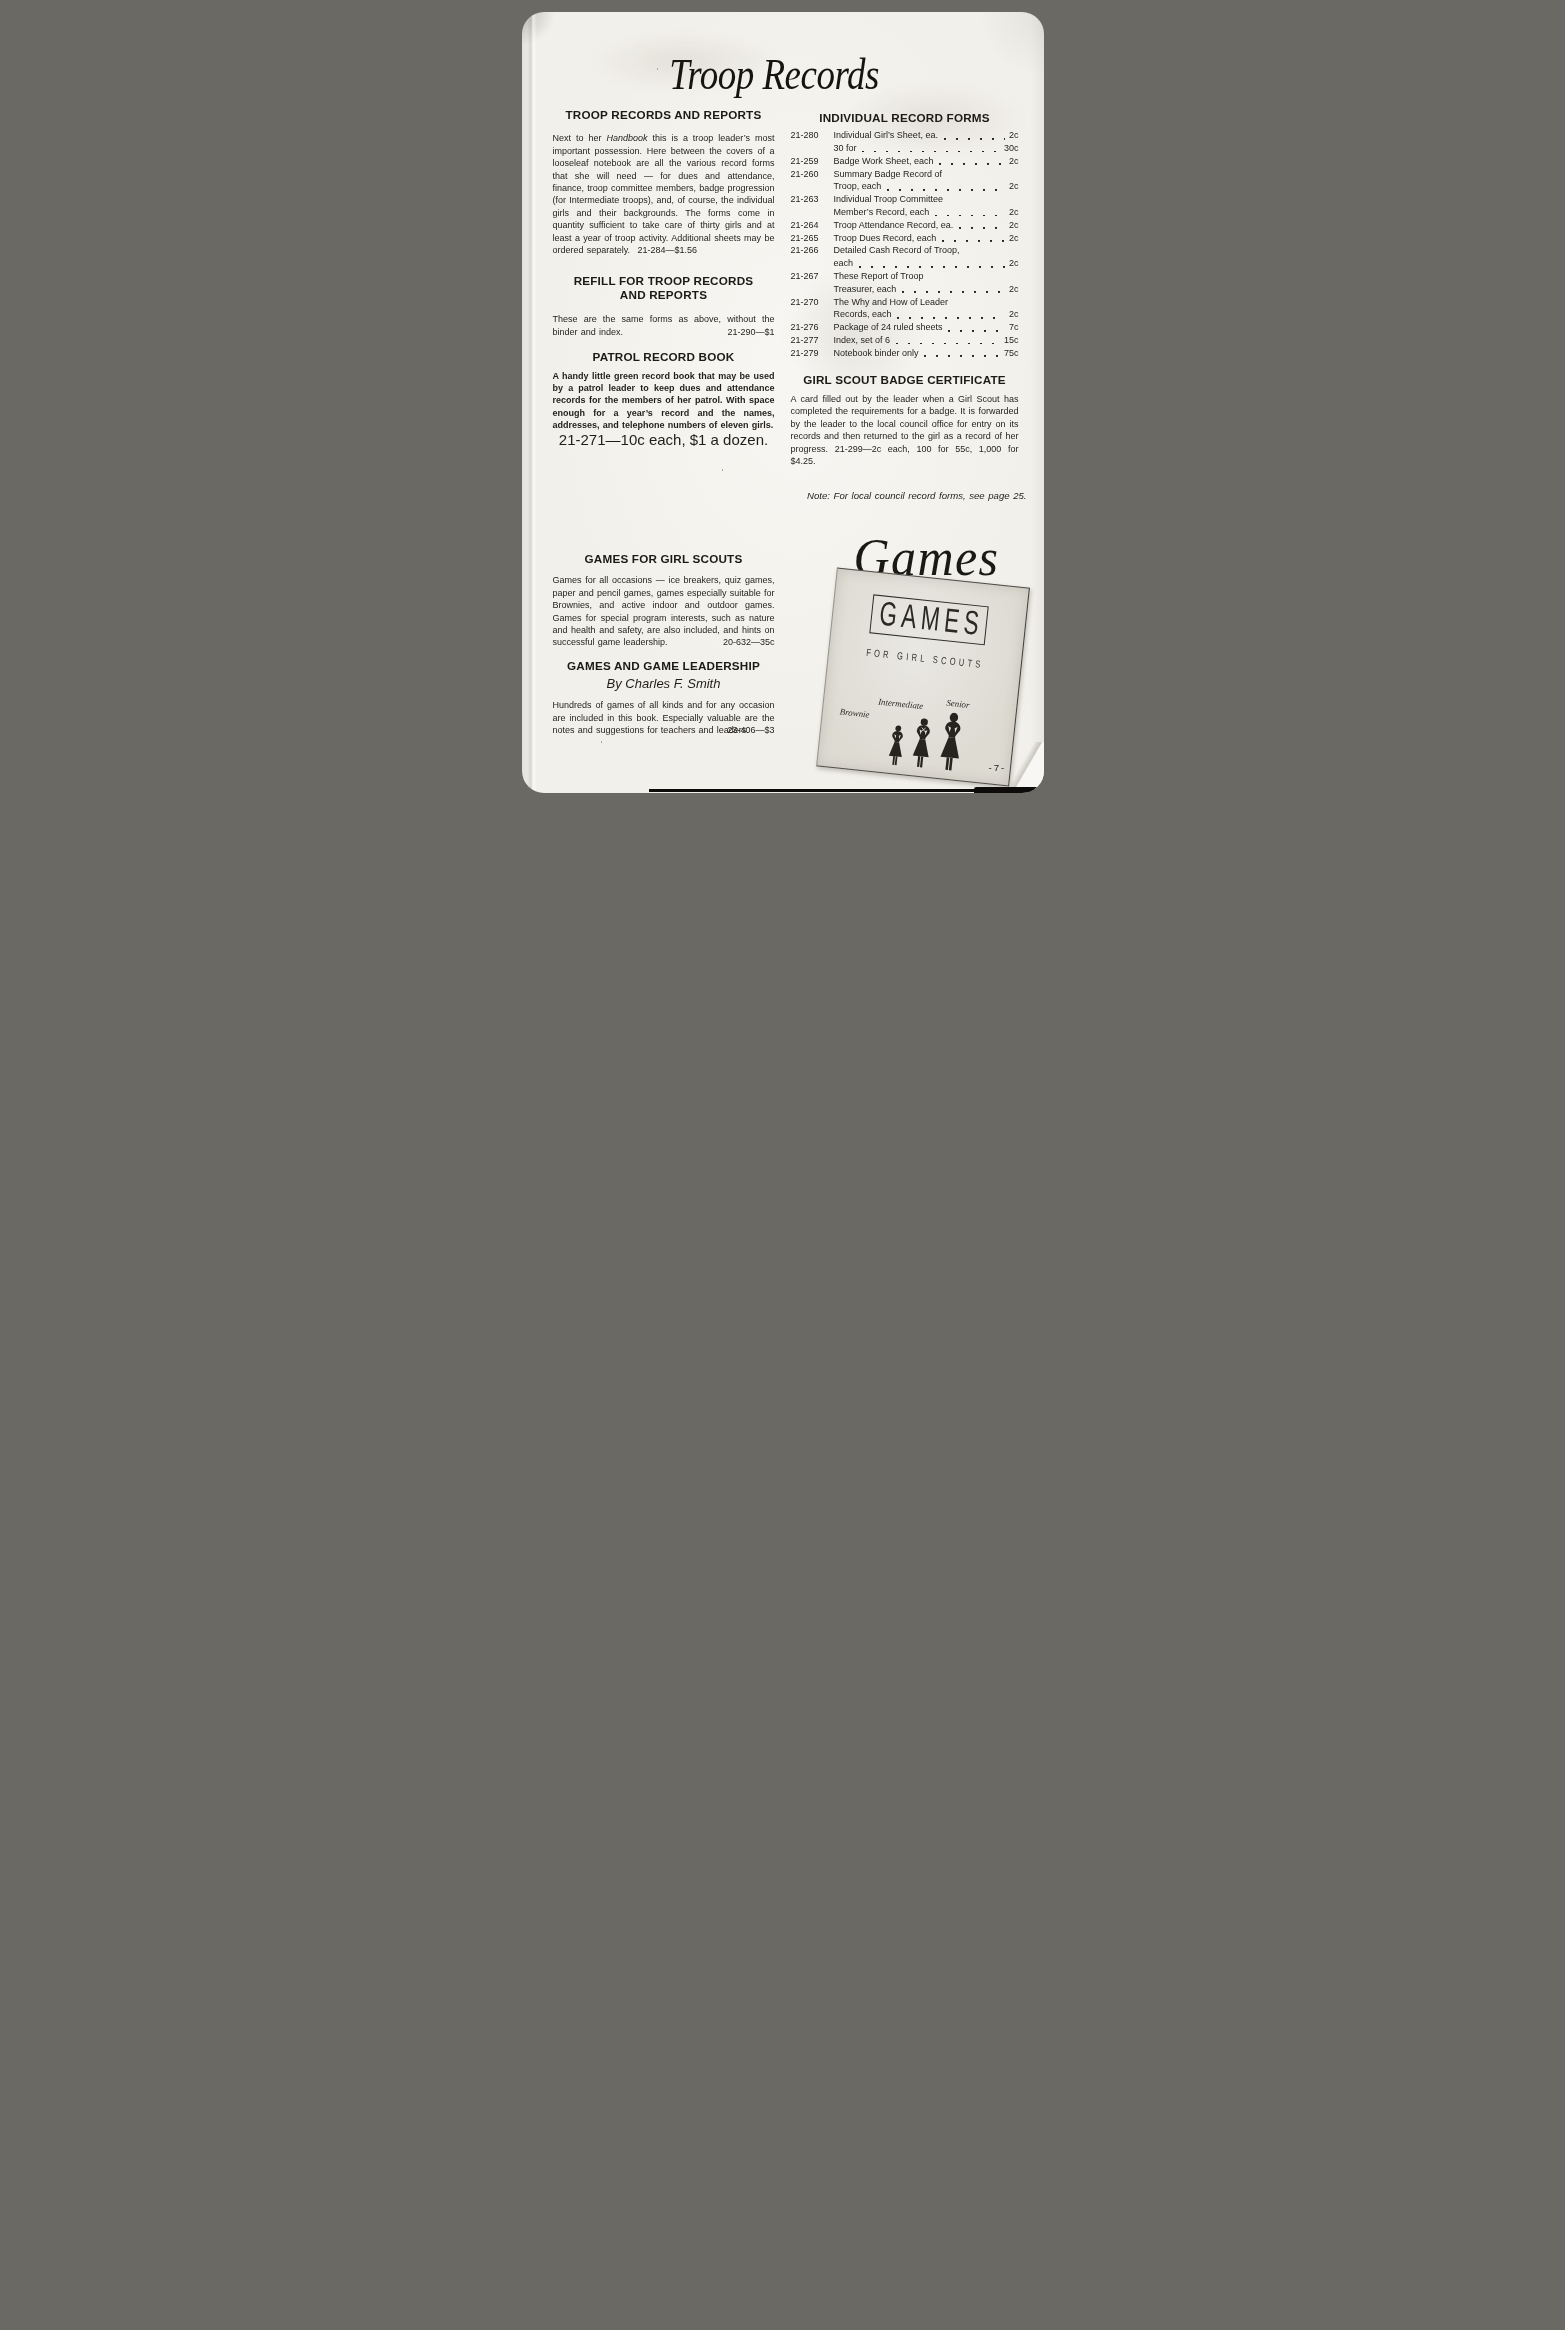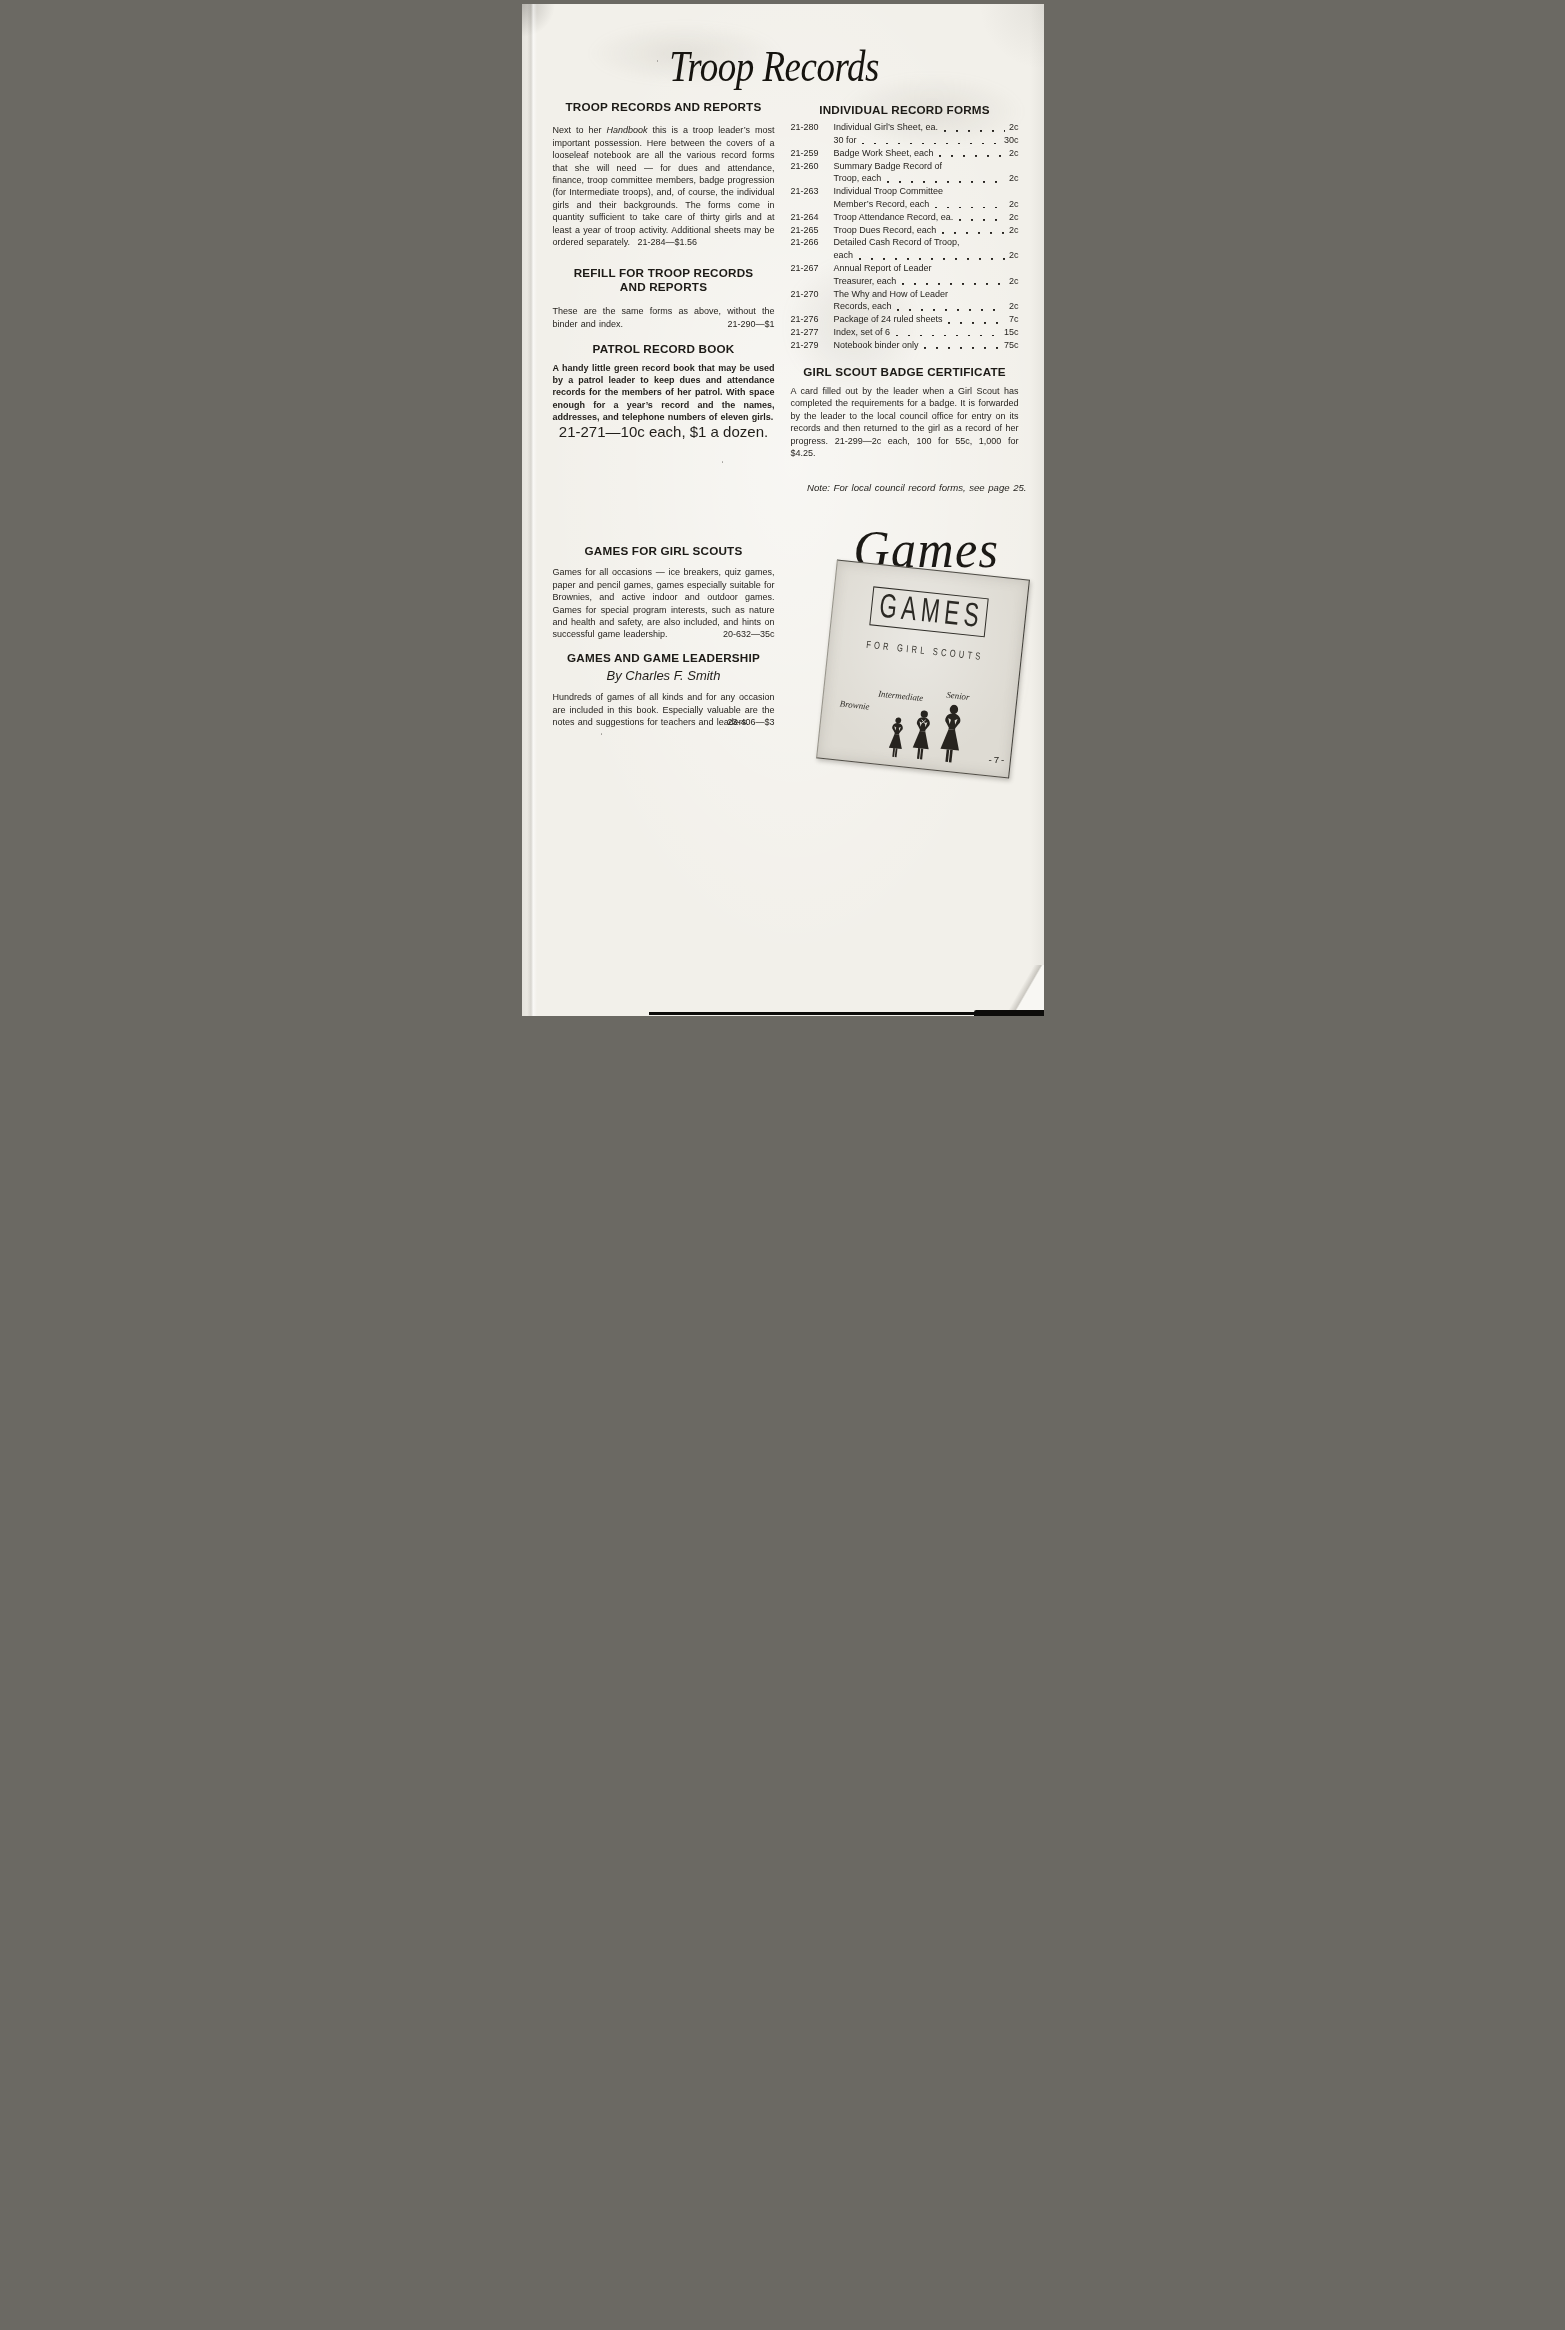--- a/index.html
+++ b/index.html
@@ -1,29 +1,30 @@
 <!DOCTYPE html>
 <html style="font-size:7.5px"><head>
 <meta charset="utf-8">
 <style>
   html,body { margin:0; padding:0; background:#6b6963; }
   .page {
     position:relative;
-    width:522px; height:1012px;
-    margin:4px auto;
+    width:522px; height:781px;
+    margin:12px auto;
     background-color:#f2f0ea;
     background-image:
       radial-gradient(circle at 0% 0%, rgba(70,68,64,0.30), rgba(70,68,64,0) 33px),
       radial-gradient(circle at 100% 0%, rgba(100,97,90,0.10), rgba(100,97,90,0) 65px),
       radial-gradient(ellipse at 52% 45%, rgba(255,255,255,0.45), rgba(255,255,255,0) 65%),
       linear-gradient(90deg, rgba(110,106,98,0.10) 0px, rgba(110,106,98,0) 12px),
       linear-gradient(270deg, rgba(110,106,98,0.08) 0px, rgba(110,106,98,0) 14px);
     overflow:hidden;
     color:#211e1a;
     font-family:"Liberation Sans", sans-serif;
+    border-radius:22px;
   }
   .ghost { position:absolute; border-radius:50%; filter:blur(4.2px);
     background:radial-gradient(ellipse at center, rgba(150,144,130,0.16), rgba(150,144,130,0) 70%); }
   .crease-left { position:absolute; top:0; bottom:0; left:5.6px; width:10.3px;
     background:linear-gradient(90deg, rgba(0,0,0,0) 0, rgba(95,92,85,0.16) 40%, rgba(255,255,255,0.55) 62%, rgba(0,0,0,0) 100%); }
   .speck { position:absolute; width:1.9px; height:1.9px; border-radius:50%; background:rgba(60,57,50,0.45); }
 
   .page-title {
     position:absolute; top:40px; left:0; width:505px;
     text-align:center;
@@ -206,21 +207,21 @@
           <span class="desc">Detailed Cash Record of Troop,</span>
         </div>
       <div class="plrow">
           <span class="num"></span>
           <span class="desc">each</span>
           <span class="leader"></span>
           <span class="price">2c</span>
         </div>
       <div class="plrow noprice">
           <span class="num">21-267</span>
-          <span class="desc">Annual Report of Leader</span>
+          <span class="desc">These Report of Troop</span>
         </div>
       <div class="plrow">
           <span class="num"></span>
           <span class="desc">Treasurer, each</span>
           <span class="leader"></span>
           <span class="price">2c</span>
         </div>
       <div class="plrow noprice">
           <span class="num">21-270</span>
           <span class="desc">The Why and How of Leader</span>

